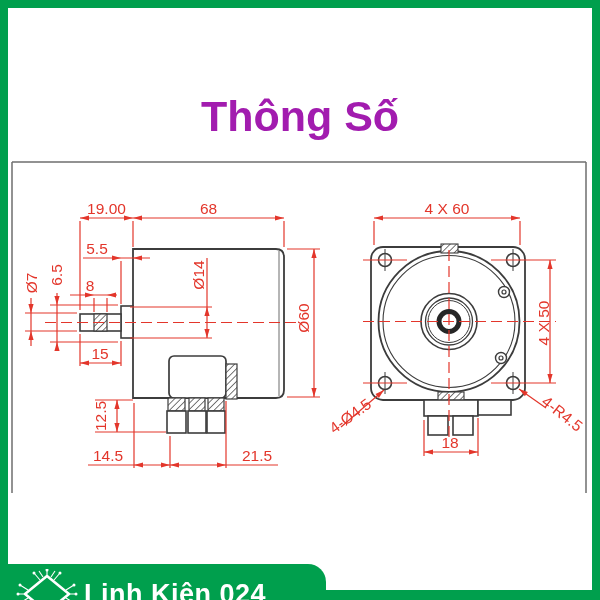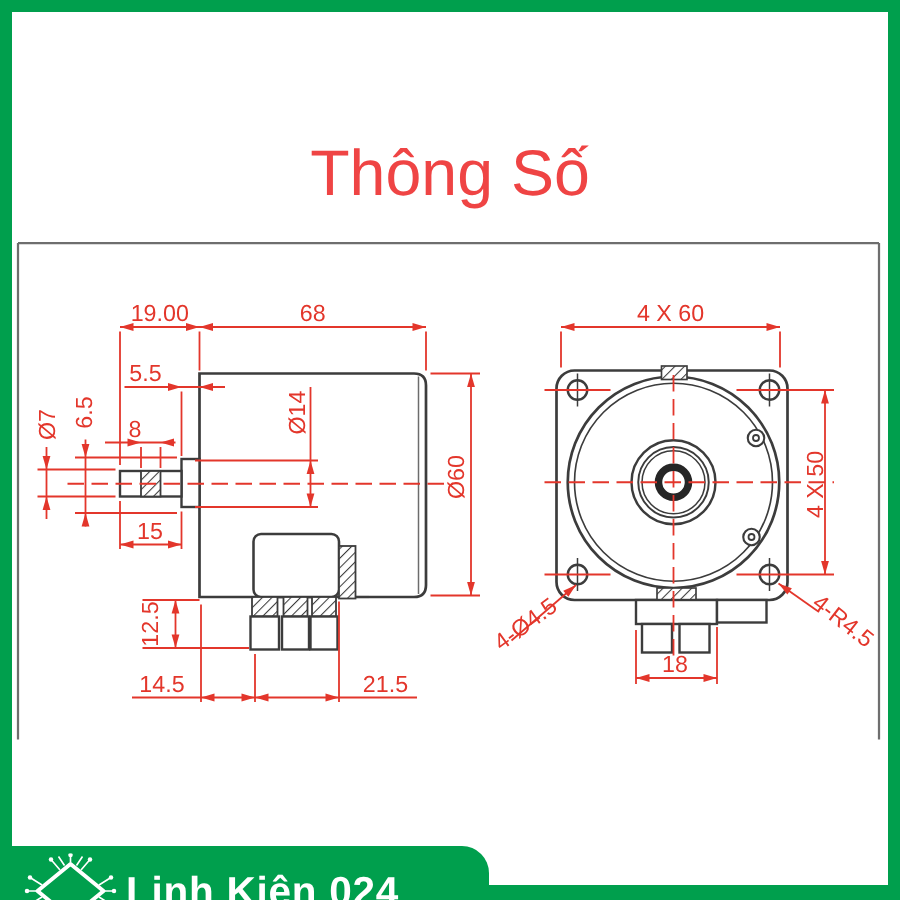--- a/index.html
+++ b/index.html
@@ -4,21 +4,21 @@
 <style>
   html,body{margin:0;padding:0;}
   body{font-family:"Liberation Sans", sans-serif; background:#ffffff;}
   .stage{position:relative; width:600px; height:600px; background:#ffffff; overflow:hidden;}
   
   .frame-top{position:absolute; left:0; top:0; width:600px; height:8px; background:#009F4D;}
   .frame-left{position:absolute; left:0; top:0; width:8px; height:600px; background:#009F4D;}
   .frame-right{position:absolute; right:0; top:0; width:8px; height:600px; background:#009F4D;}
   
   .title{position:absolute; left:0; top:92px; width:600px; text-align:center;
-         font-size:43px; font-weight:normal; color:#ef4444; letter-spacing:0px;}
+         font-size:43px; font-weight:bold; color:#a21caf; letter-spacing:0px;}
   
   .draw{position:absolute; left:0; top:0;}
   
   .banner-box{position:absolute; left:0; top:564px; width:326px; height:60px;
               background:#009F4D; border-top-right-radius:18px; display:flex; align-items:center;}
   .banner-strip{position:absolute; left:0; top:590px; width:600px; height:10px; background:#009F4D;}
   .brand-text{color:#ffffff; font-size:27px; font-weight:bold; margin-left:6px; letter-spacing:0.5px;}
   .logo{margin-left:16px; flex:0 0 auto;}
   svg text{font-family:"Liberation Sans", sans-serif;}
   .dimtxt{fill:#E3362B; font-size:15.5px;}

